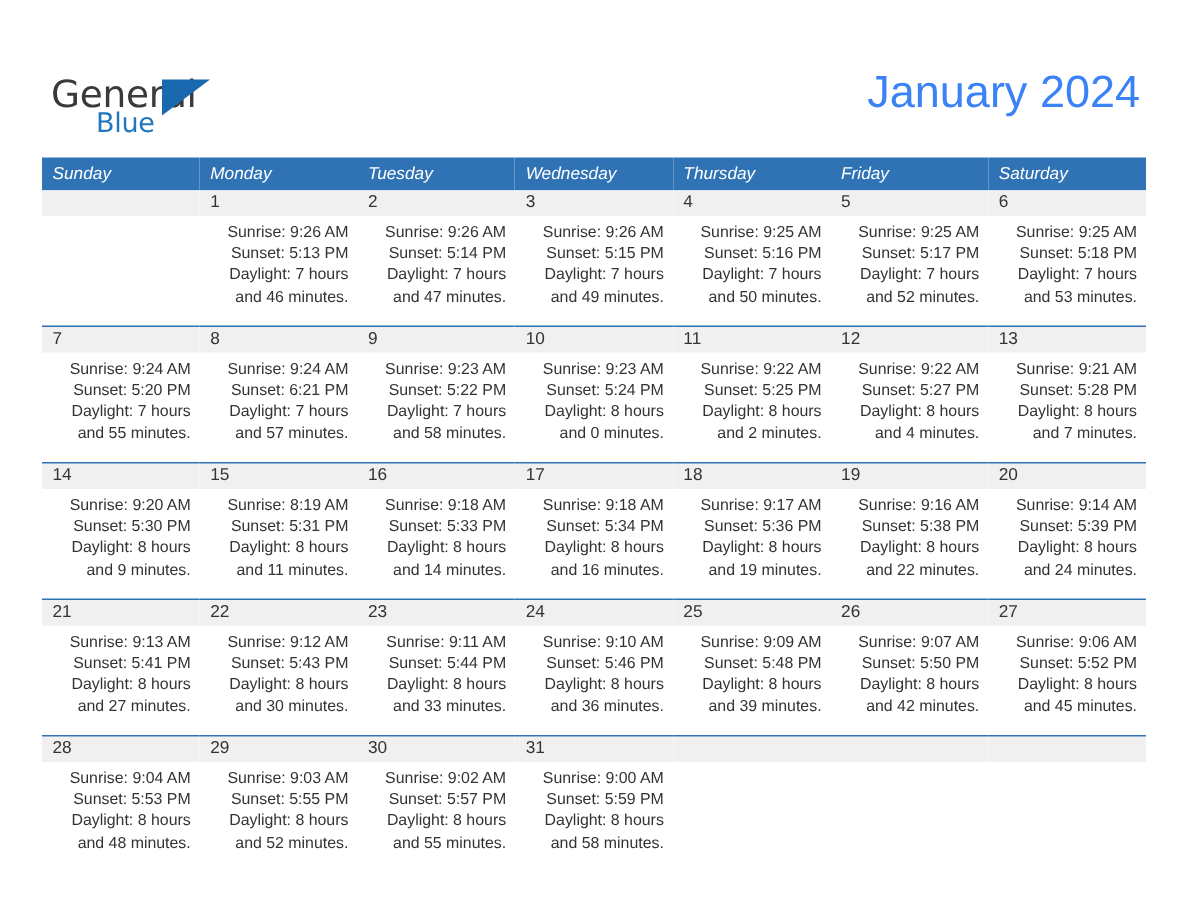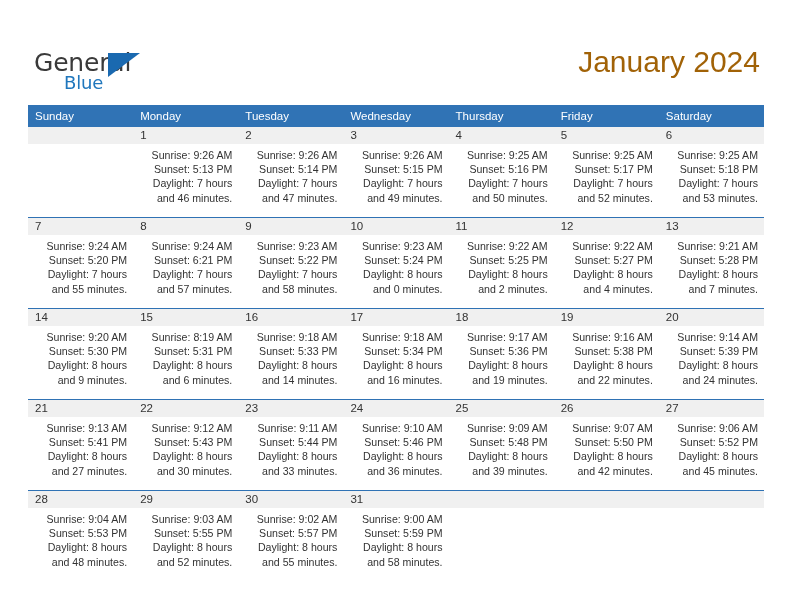--- a/index.html
+++ b/index.html
@@ -69,21 +69,21 @@
 
   .title-block {
     position: absolute;
     right: 0;
     top: 0;
     text-align: right;
   }
   .cal-title {
     font-size: 30px;
     font-weight: 400;
-    color: #a16207;
+    color: #3b82f6;
     line-height: 36px;
     white-space: nowrap;
   }
   .cal-subtitle {
     font-size: 15px;
     font-weight: 400;
     color: #333333;
     line-height: 22px;
     margin-top: 2px;
     white-space: nowrap;
@@ -102,20 +102,21 @@
 
   thead th {
     background: #3073b5;
     color: #ffffff;
     font-size: 11.5px;
     font-weight: 400;
     text-align: left;
     padding: 5px 0 5px 7px;
     height: 11px;
     border: none;
+    font-style: italic;
   }
 
   tbody tr.week-row > td {
     vertical-align: top;
     padding: 0;
     border-top: 1px solid #2f72b4;
     background: #ffffff;
     height: 90px;
   }
   tbody tr.week-row:first-child > td {
@@ -323,21 +324,21 @@
               <div>Daylight: 8 hours</div>
               <div>and 9 minutes.</div>
             </div>
           </td>
           <td class="cell">
             <div class="daynum-band">15</div>
             <div class="cell-body">
               <div>Sunrise: 8:19 AM</div>
               <div>Sunset: 5:31 PM</div>
               <div>Daylight: 8 hours</div>
-              <div>and 6 minutes.</div>
+              <div>and 11 minutes.</div>
             </div>
           </td>
           <td class="cell">
             <div class="daynum-band">16</div>
             <div class="cell-body">
               <div>Sunrise: 9:18 AM</div>
               <div>Sunset: 5:33 PM</div>
               <div>Daylight: 8 hours</div>
               <div>and 14 minutes.</div>
             </div>

